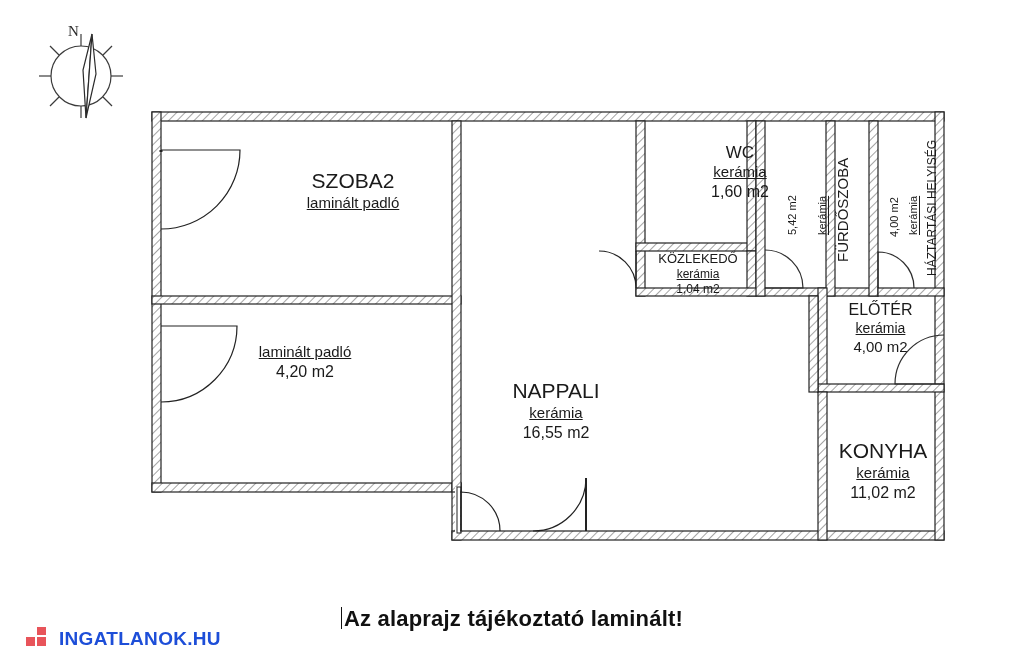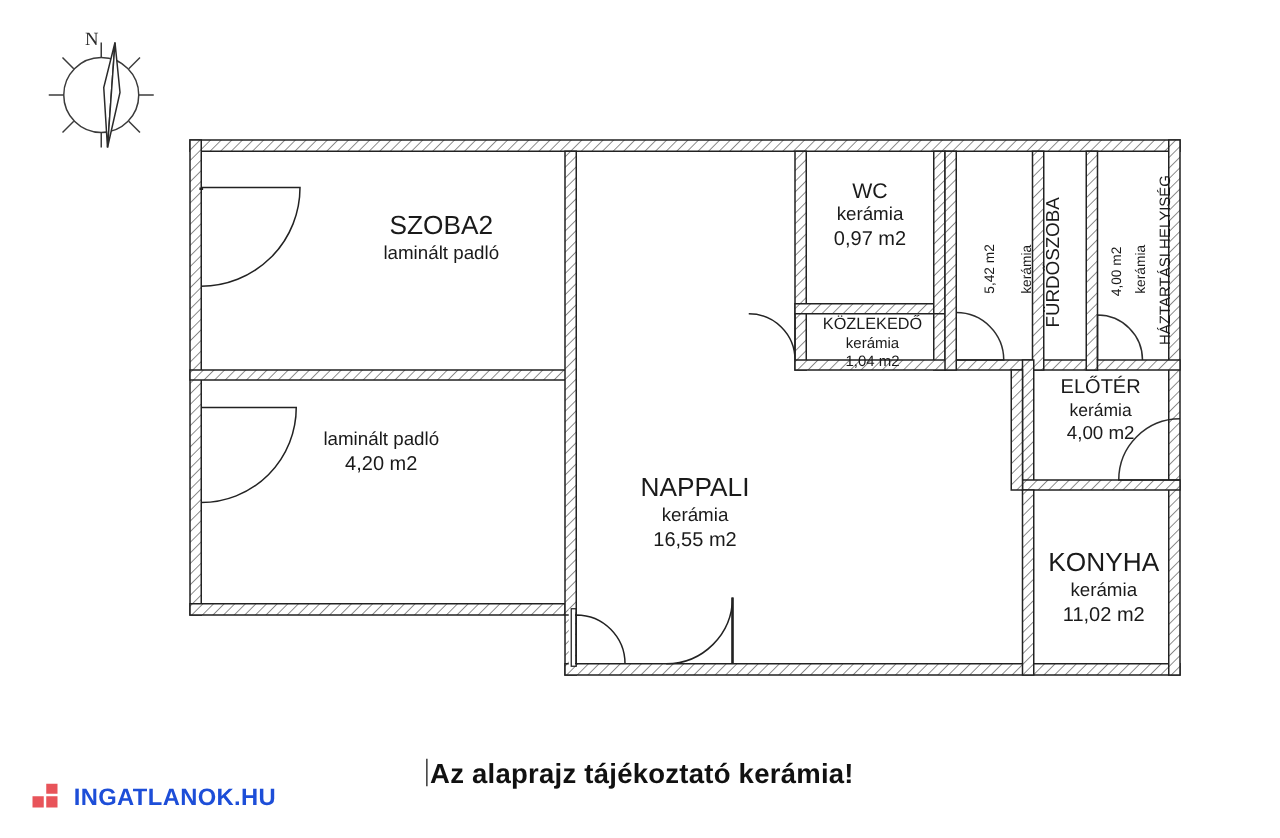--- a/index.html
+++ b/index.html
@@ -28,20 +28,21 @@
     color: #1a1a1a;
     white-space: nowrap;
   }
   .room-label .rl-name {
     display: block;
     font-size: 21px;
   }
   .room-label .rl-floor {
     display: block;
     font-size: 15px;
+    text-decoration: underline;
   }
   .room-label .rl-area {
     display: block;
     font-size: 16px;
   }
   .room-label.small .rl-name { font-size: 13px; }
   .room-label.small .rl-floor { font-size: 12px; }
   .room-label.small .rl-area { font-size: 12px; }
 
   .room-label.vertical {
@@ -210,24 +211,24 @@
   <span class="rl-floor">laminált padló</span>
   <span class="rl-area">4,20 m2</span>
 </div>
 
 <div class="room-label" style="left:426px; top:378px; width:260px;">
   <span class="rl-name">NAPPALI</span>
   <span class="rl-floor">kerámia</span>
   <span class="rl-area">16,55 m2</span>
 </div>
 
-<div class="room-label small" style="left:646px; top:142px; width:100px;">
+<div class="room-label small" style="left:646px; top:142px; width:100px;padding-left:44px;">
   <span class="rl-name" style="font-size:17px;">WC</span>
   <span class="rl-floor" style="font-size:15px;">kerámia</span>
-  <span class="rl-area" style="font-size:16px;">0,97 m2</span>
+  <span class="rl-area" style="font-size:16px;">1,60 m2</span>
 </div>
 
 <div class="room-label small" style="left:640px; top:251px; width:116px;">
   <span class="rl-name">KÖZLEKEDŐ</span>
   <span class="rl-floor">kerámia</span>
   <span class="rl-area">1,04 m2</span>
 </div>
 
 <div class="room-label vertical" style="left:833px; top:130px; height:160px;">
   <span class="rl-name">FÜRDŐSZOBA</span>
@@ -272,21 +273,21 @@
     <line x1="77" y1="41" x2="86" y2="32"></line>
     <line x1="33" y1="83" x2="24" y2="92"></line>
     <line x1="77" y1="83" x2="86" y2="92"></line>
   </g>
   <polygon points="66,20 60,104 57,56" fill="#ffffff" stroke="#2b2b2b" stroke-width="1.2"></polygon>
   <polygon points="66,20 70,60 60,104" fill="#ffffff" stroke="#2b2b2b" stroke-width="1.2"></polygon>
   <text x="42" y="22" font-family="Liberation Serif, serif" font-size="15" fill="#2b2b2b">N</text>
 </svg>
 
 <div id="caption">
-  <span class="caret"></span><span>Az alaprajz tájékoztató kerámia!</span>
+  <span class="caret"></span><span>Az alaprajz tájékoztató laminált!</span>
 </div>
 
 <div id="watermark">
   <div class="wm-mark">
     <div class="sq" style="left:0; top:10px; width:9px; height:9px;"></div>
     <div class="sq" style="left:11px; top:10px; width:9px; height:9px;"></div>
     <div class="sq" style="left:11px; top:0; width:9px; height:8px;"></div>
   </div>
   <span class="wm-text">INGATLANOK.HU</span>
 </div>

